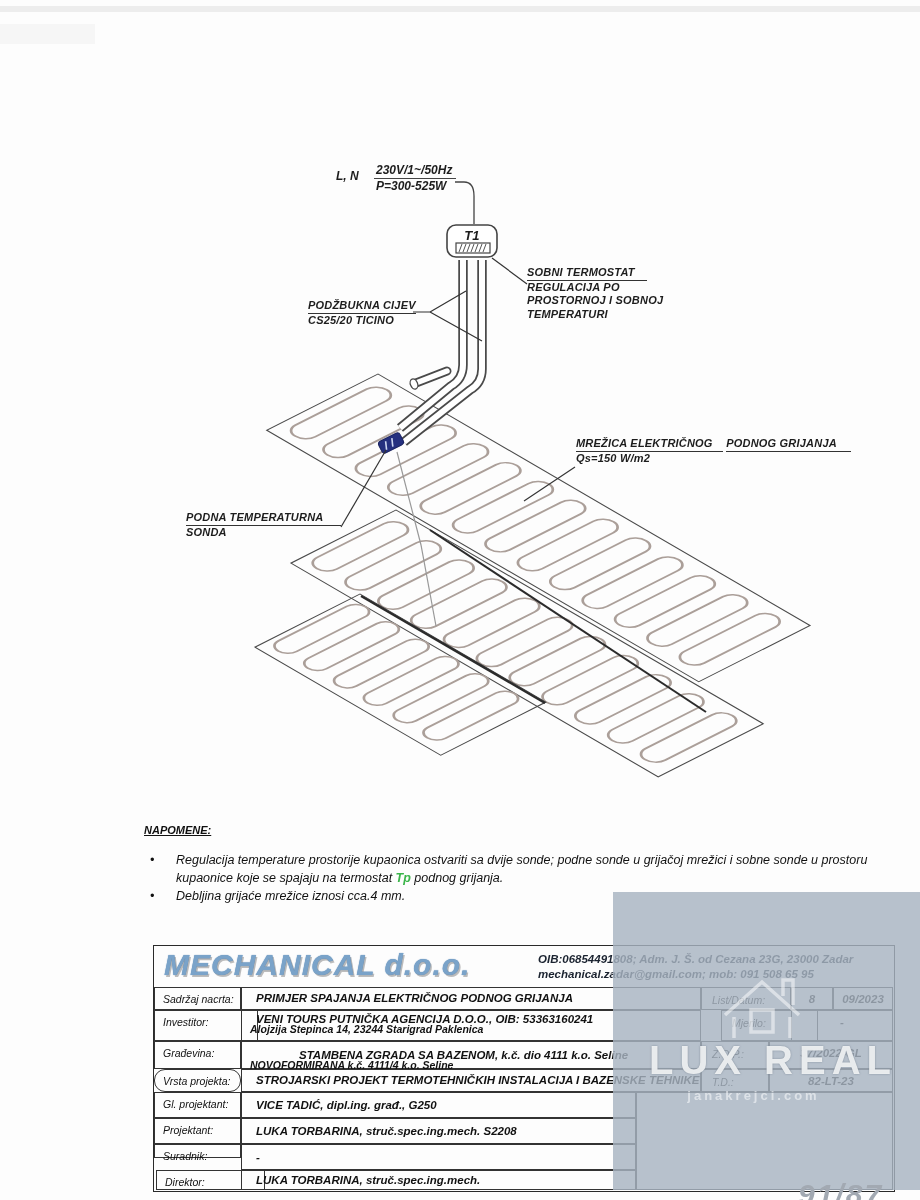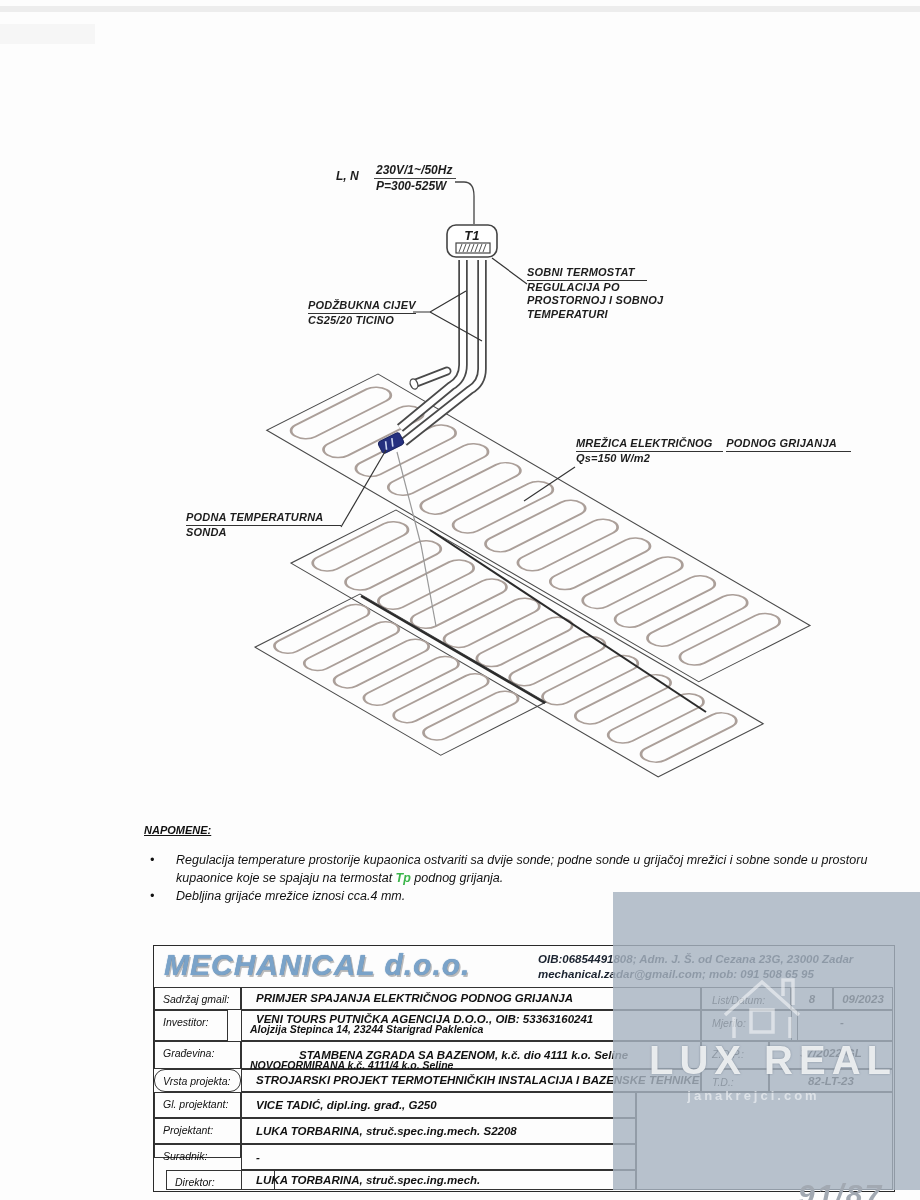--- a/index.html
+++ b/index.html
@@ -191,32 +191,32 @@
     <span>Debljina grijaće mrežice iznosi cca.4 mm.</span>
   </div>
 
   <div class="tb">
     <div class="logo">MECHANICAL d.o.o.</div>
     <div class="contact">
       <div>OIB:06854491808; Adm. J. Š. od Cezana 23G, 23000 Zadar</div>
       <div>mechanical.zadar@gmail.com; mob: 091 508 65 95</div>
     </div>
 
-    <div class="c rowlab" style="left:0;top:41px;width:87px;height:23px;">Sadržaj gmail:</div>
+    <div class="c rowlab" style="left:0;top:41px;width:87px;height:23px;">Sadržaj nacrta:</div>
     <div class="c rowval" style="left:87px;top:41px;width:460px;height:23px;">PRIMJER SPAJANJA ELEKTRIČNOG PODNOG GRIJANJA</div>
     <div class="c rl" style="left:547px;top:41px;width:90px;height:23px;">List/Datum:</div>
     <div class="c rv" style="left:637px;top:41px;width:42px;height:23px;">8</div>
     <div class="c rv" style="left:679px;top:41px;width:60px;height:23px;">09/2023</div>
 
-    <div class="c rowlab" style="left:0;top:64px;width:74px;height:31px;">Investitor:</div>
+    <div class="c rowlab" style="left:0;top:64px;width:104px;height:31px;">Investitor:</div>
     <div class="c" style="left:87px;top:64px;width:460px;height:31px;">
       <div class="rowval" style="padding-top:2px;">VENI TOURS PUTNIČKA AGENCIJA D.O.O., OIB: 53363160241</div>
       <div class="rowval2">Alojzija Stepinca 14, 23244 Starigrad Paklenica</div>
     </div>
-    <div class="c rl" style="left:547px;top:64px;width:97px;height:31px;">Mjerilo:</div>
+    <div class="c rl" style="left:567px;top:64px;width:97px;height:31px;">Mjerilo:</div>
     <div class="c rv" style="left:637px;top:64px;width:102px;height:31px;">-</div>
 
     <div class="c rowlab" style="left:0;top:95px;width:87px;height:28px;">Građevina:</div>
     <div class="c" style="left:87px;top:95px;width:460px;height:28px;">
       <div class="rowval" style="padding-top:7px;margin-left:43px;">STAMBENA ZGRADA SA BAZENOM, k.č. dio 4111 k.o. Seline</div>
       <div class="rowval2">NOVOFORMIRANA  k.č. 4111/4 k.o. Seline</div>
     </div>
     <div class="c rl" style="left:547px;top:95px;width:68px;height:28px;">Z.O.P.:</div>
     <div class="c rv" style="left:615px;top:95px;width:124px;height:28px;">37/2022-GL</div>
 
@@ -224,21 +224,21 @@
     <div class="c rowval" style="left:87px;top:123px;width:460px;height:23px;">STROJARSKI PROJEKT TERMOTEHNIČKIH INSTALACIJA I BAZENSKE TEHNIKE</div>
     <div class="c rl" style="left:547px;top:123px;width:68px;height:23px;">T.D.:</div>
     <div class="c rv" style="left:615px;top:123px;width:124px;height:23px;">82-LT-23</div>
 
     <div class="c rowlab" style="left:0;top:146px;width:87px;height:26px;">Gl. projektant:</div>
     <div class="c rowval" style="left:87px;top:146px;width:395px;height:26px;padding-top:6px;">VICE TADIĆ, dipl.ing. građ., G250</div>
     <div class="c rowlab" style="left:0;top:172px;width:87px;height:26px;">Projektant:</div>
     <div class="c rowval" style="left:87px;top:172px;width:395px;height:26px;padding-top:6px;">LUKA TORBARINA, struč.spec.ing.mech. S2208</div>
     <div class="c rowlab" style="left:0;top:198px;width:87px;height:14px;">Suradnik:</div>
     <div class="c rowval" style="left:87px;top:198px;width:395px;height:26px;padding-top:6px;">-</div>
-    <div class="c rowlab" style="left:12px;top:224px;width:109px;height:20px;">Direktor:</div>
+    <div class="c rowlab" style="left:2px;top:224px;width:109px;height:20px;">Direktor:</div>
     <div class="c rowval" style="left:87px;top:224px;width:395px;height:20px;padding-top:3px;">LUKA TORBARINA, struč.spec.ing.mech.</div>
     <div class="c" style="left:482px;top:146px;width:257px;height:98px;"></div>
   </div>
 
   <div class="wm">
     <svg width="307" height="150" style="position:absolute;left:0;top:0;">
       <g fill="none" stroke="rgba(255,255,255,0.5)" stroke-width="3.5">
         <path d="M112,123 L149,90 L186,123"></path>
         <path d="M170,104 V88 H180 V113"></path>
         <path d="M121,125 V146 M177,125 V146"></path>

